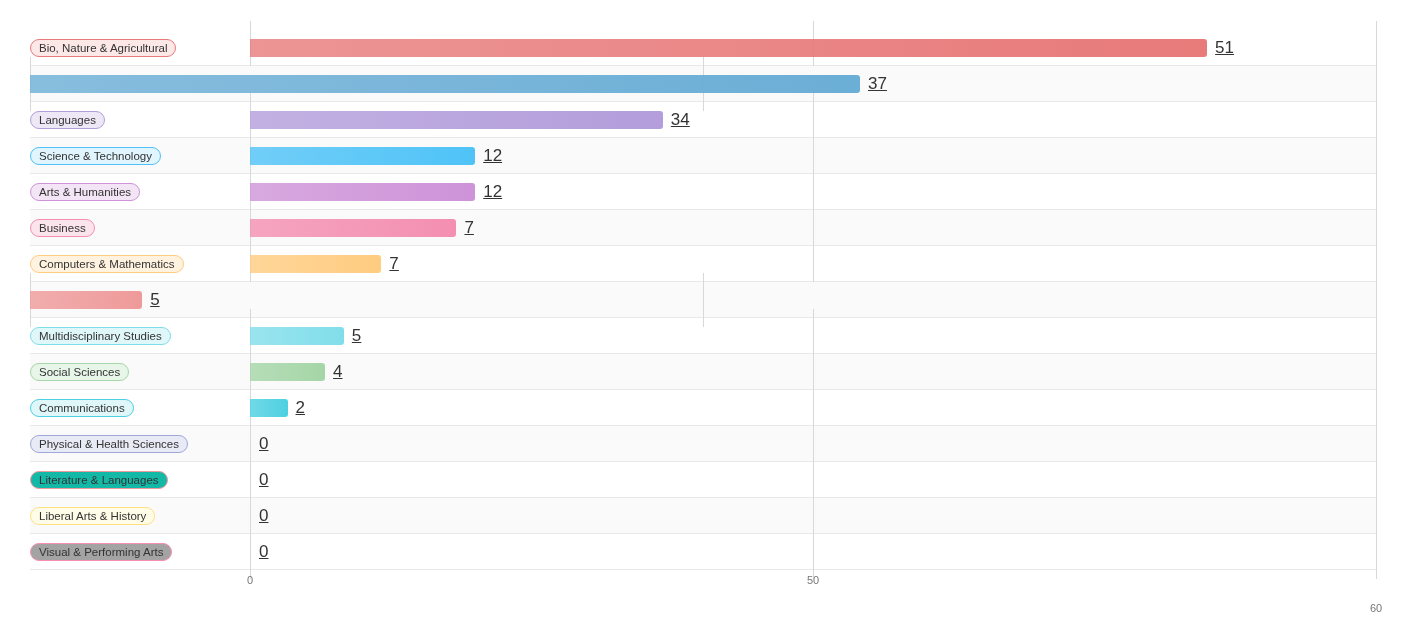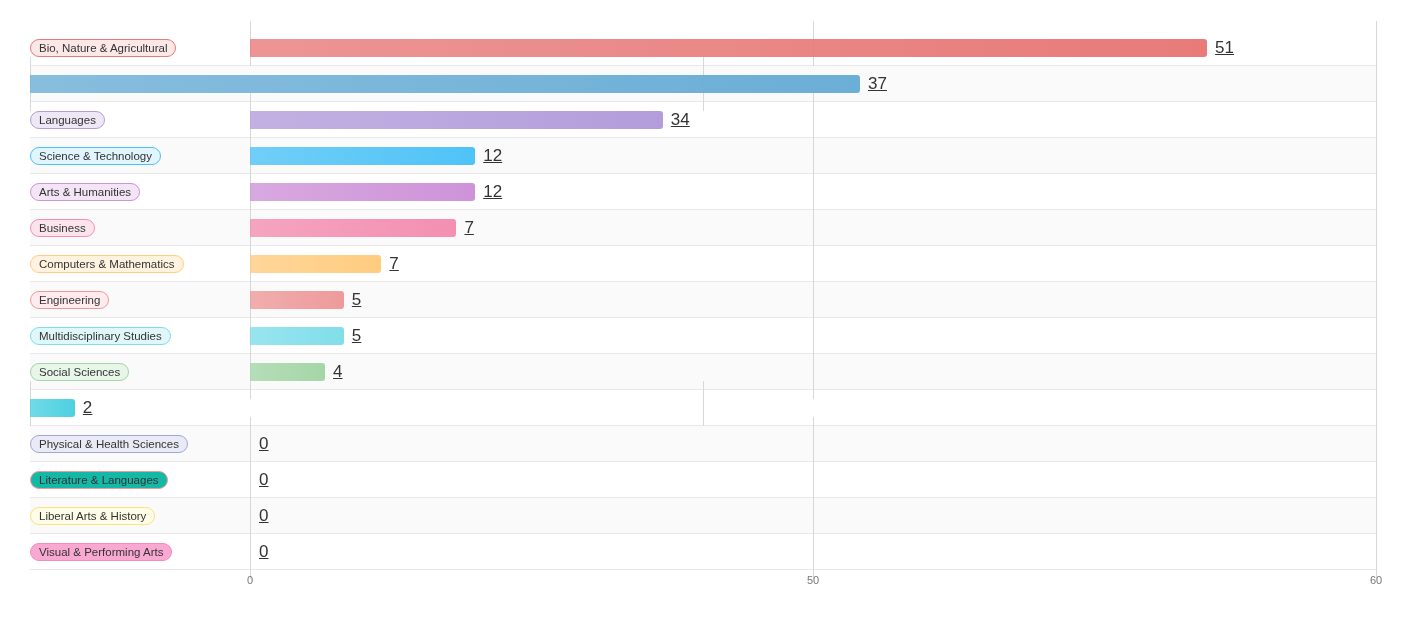--- a/index.html
+++ b/index.html
@@ -176,23 +176,20 @@
           </div>
           <div class="bar-container" style="position: relative;">
             <div style="position: absolute; left: 0%; top: -18px; bottom: -18px; width: 1px; background: rgb(216, 216, 216); z-index: 0;"></div>
             <div style="position: absolute; left: 50%; top: -18px; bottom: -18px; width: 1px; background: rgb(216, 216, 216); z-index: 0;"></div>
             <div style="position: absolute; left: 100%; top: -18px; bottom: -18px; width: 1px; background: rgb(216, 216, 216); z-index: 0;"></div>
             <div class="bar" style="width: 11.6667%; background: linear-gradient(to right, rgba(255, 204, 128, 0.8), rgb(255, 204, 128)); position: relative; z-index: 1;"></div>
             <span class="bar-value" style="position: absolute; left: calc(11.6667% + 4px); margin-left: 4px; z-index: 2;">7</span>
           </div>
         </div>
         <div class="bar-row">
-          <div class="label-container">
-            <span class="label-pill" style="background: rgb(255, 235, 238); border: 1px solid rgb(239, 154, 154);">Engineering</span>
-          </div>
           <div class="bar-container" style="position: relative;">
             <div style="position: absolute; left: 0%; top: -18px; bottom: -18px; width: 1px; background: rgb(216, 216, 216); z-index: 0;"></div>
             <div style="position: absolute; left: 50%; top: -18px; bottom: -18px; width: 1px; background: rgb(216, 216, 216); z-index: 0;"></div>
             <div style="position: absolute; left: 100%; top: -18px; bottom: -18px; width: 1px; background: rgb(216, 216, 216); z-index: 0;"></div>
             <div class="bar" style="width: 8.33333%; background: linear-gradient(to right, rgba(239, 154, 154, 0.8), rgb(239, 154, 154)); position: relative; z-index: 1;"></div>
             <span class="bar-value" style="position: absolute; left: calc(8.33333% + 4px); margin-left: 4px; z-index: 2;">5</span>
           </div>
         </div>
         <div class="bar-row">
           <div class="label-container">
@@ -212,20 +209,23 @@
           </div>
           <div class="bar-container" style="position: relative;">
             <div style="position: absolute; left: 0%; top: -18px; bottom: -18px; width: 1px; background: rgb(216, 216, 216); z-index: 0;"></div>
             <div style="position: absolute; left: 50%; top: -18px; bottom: -18px; width: 1px; background: rgb(216, 216, 216); z-index: 0;"></div>
             <div style="position: absolute; left: 100%; top: -18px; bottom: -18px; width: 1px; background: rgb(216, 216, 216); z-index: 0;"></div>
             <div class="bar" style="width: 6.66667%; background: linear-gradient(to right, rgba(165, 214, 167, 0.8), rgb(165, 214, 167)); position: relative; z-index: 1;"></div>
             <span class="bar-value" style="position: absolute; left: calc(6.66667% + 4px); margin-left: 4px; z-index: 2;">4</span>
           </div>
         </div>
         <div class="bar-row">
+          <div class="label-container">
+            <span class="label-pill" style="background: rgb(224, 247, 250); border: 1px solid rgb(77, 208, 225);">Communications</span>
+          </div>
           <div class="bar-container" style="position: relative;">
             <div style="position: absolute; left: 0%; top: -18px; bottom: -18px; width: 1px; background: rgb(216, 216, 216); z-index: 0;"></div>
             <div style="position: absolute; left: 50%; top: -18px; bottom: -18px; width: 1px; background: rgb(216, 216, 216); z-index: 0;"></div>
             <div style="position: absolute; left: 100%; top: -18px; bottom: -18px; width: 1px; background: rgb(216, 216, 216); z-index: 0;"></div>
             <div class="bar" style="width: 3.33333%; background: linear-gradient(to right, rgba(77, 208, 225, 0.8), rgb(77, 208, 225)); position: relative; z-index: 1;"></div>
             <span class="bar-value" style="position: absolute; left: calc(3.33333% + 4px); margin-left: 4px; z-index: 2;">2</span>
           </div>
         </div>
         <div class="bar-row">
           <div class="label-container">
@@ -258,30 +258,30 @@
           <div class="bar-container" style="position: relative;">
             <div style="position: absolute; left: 0%; top: -18px; bottom: -18px; width: 1px; background: rgb(216, 216, 216); z-index: 0;"></div>
             <div style="position: absolute; left: 50%; top: -18px; bottom: -18px; width: 1px; background: rgb(216, 216, 216); z-index: 0;"></div>
             <div style="position: absolute; left: 100%; top: -18px; bottom: -18px; width: 1px; background: rgb(216, 216, 216); z-index: 0;"></div>
             <div class="bar" style="width: 3px; background: transparent; position: relative; z-index: 1;"></div>
             <span class="bar-value" style="position: absolute; left: 5px; margin-left: 4px; z-index: 2;">0</span>
           </div>
         </div>
         <div class="bar-row">
           <div class="label-container">
-            <span class="label-pill" style="background: #f9a8d4; border: 1px solid rgb(244, 143, 177);">Visual &amp; Performing Arts</span>
+            <span class="label-pill" style="background: #a3a3a3; border: 1px solid rgb(244, 143, 177);">Visual &amp; Performing Arts</span>
           </div>
           <div class="bar-container" style="position: relative;">
             <div style="position: absolute; left: 0%; top: -18px; bottom: -18px; width: 1px; background: rgb(216, 216, 216); z-index: 0;"></div>
             <div style="position: absolute; left: 50%; top: -18px; bottom: -18px; width: 1px; background: rgb(216, 216, 216); z-index: 0;"></div>
             <div style="position: absolute; left: 100%; top: -18px; bottom: -18px; width: 1px; background: rgb(216, 216, 216); z-index: 0;"></div>
             <div class="bar" style="width: 3px; background: transparent; position: relative; z-index: 1;"></div>
             <span class="bar-value" style="position: absolute; left: 5px; margin-left: 4px; z-index: 2;">0</span>
           </div>
         </div>
       </div>
     <div class="x-axis" id="x-axis" style="height:20px;">
     <span class="x-label" style="left: 0%;">0</span>
         <span class="x-label" style="left: 50%;">50</span>
-        <span class="x-label" style="left: 100%;">60</span>
+        <span class="x-label" style="left: 100%; margin-top: 28px;">60</span>
       </div>
   </div>
 </div>
 
 </body></html>

